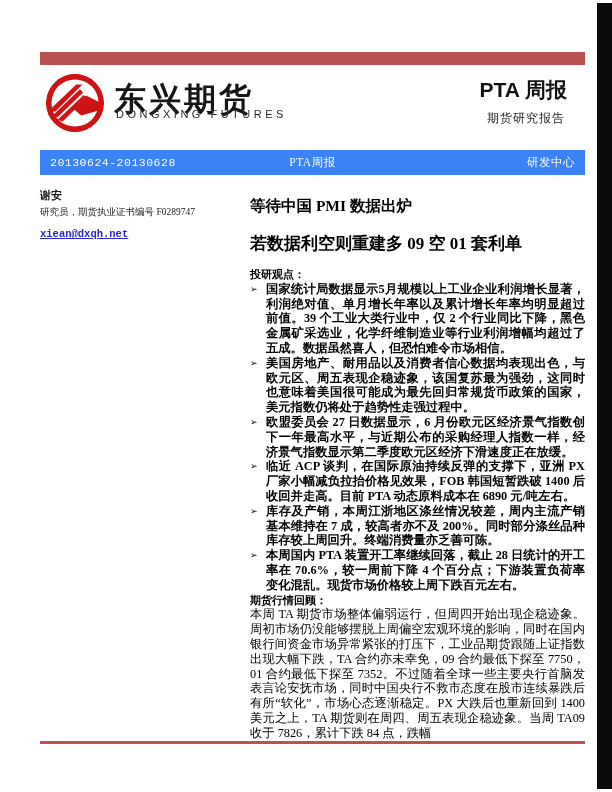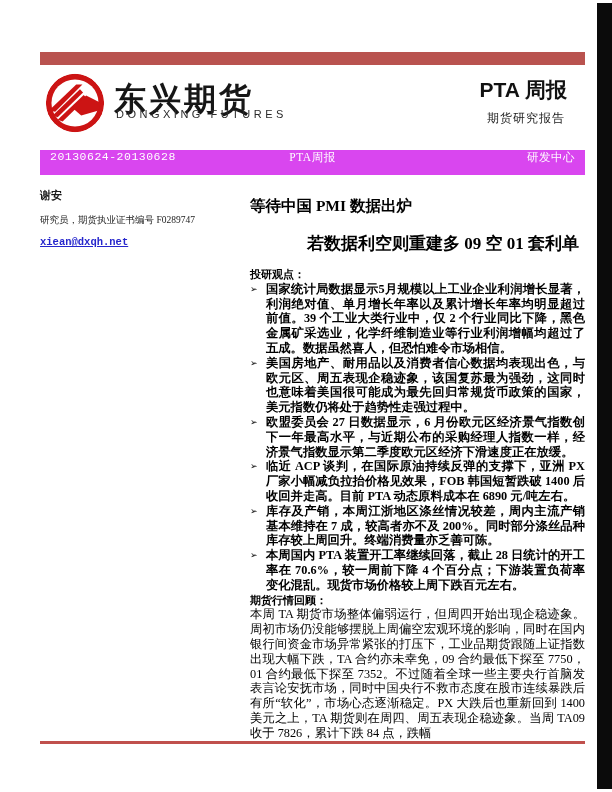--- a/index.html
+++ b/index.html
@@ -32,40 +32,40 @@
   .report-type {
     position:absolute; right:45px; top:76px; font-size:21px; font-weight:bold;
     color:#111; font-family:"Liberation Sans","DejaVu Sans",sans-serif; white-space:nowrap;margin-left:32px;
   }
   .report-subtitle {
     position:absolute; right:47px; top:110px; font-size:12px; color:#222;
     letter-spacing:1px; white-space:nowrap;
   }
   .meta-bar {
     position:absolute; left:40px; top:150px; width:545px; height:25px;
-    background:#d946ef; color:#ffffff; display:flex; 
+    background:#3b82f6; color:#ffffff; display:flex; align-items:center;
     padding:0 10px; font-size:11.5px; letter-spacing:0.5px;
   }
   .meta-bar .m-left  { flex:1; text-align:left;  font-family:"Liberation Mono","DejaVu Sans Mono",monospace; }
   .meta-bar .m-center{ flex:1; text-align:center; }
   .meta-bar .m-right { flex:1; text-align:right; }
   .author { position:absolute; left:40px; top:188px; width:205px; color:#1a1a1a; }
-  .author .a-name { font-size:11px; font-weight:bold; margin-bottom:11px; }
+  .author .a-name { font-size:11px; font-weight:bold; margin-bottom:3px; }
   .author .a-line { font-size:9.5px; margin-bottom:4px; white-space:nowrap; }
   .author .a-email {
     font-size:10.5px; font-weight:bold; color:#2626cc; text-decoration:underline;
     font-family:"Liberation Mono","DejaVu Sans Mono",monospace; display:inline-block;
   }
   .headline { position:absolute; left:250px; top:196px; width:335px; color:#000; }
   .headline .h1 {
     padding-right:14px; font-size:15.5px; font-weight:bold;
     margin-bottom:15px; white-space:nowrap;
   }
   .headline .h2 {
-    text-align:right; padding-right:6px; font-size:17px; font-weight:bold;
+    padding-right:6px; font-size:17px; font-weight:bold;
     white-space:nowrap;
   }
   .content { position:absolute; left:250px; top:267px; width:335px; color:#000; }
   .sec-heading { font-size:11px; font-weight:bold; line-height:14.8px; }
   .bullets { list-style:none; }
   .bullets li { display:flex; }
   .bullets .marker { flex:0 0 16px; font-size:9px; line-height:14.8px; color:#000; }
   .bullets .btxt {
     flex:1; font-size:12.3px; line-height:14.8px; text-align:justify;
     font-weight:bold; letter-spacing:0;

